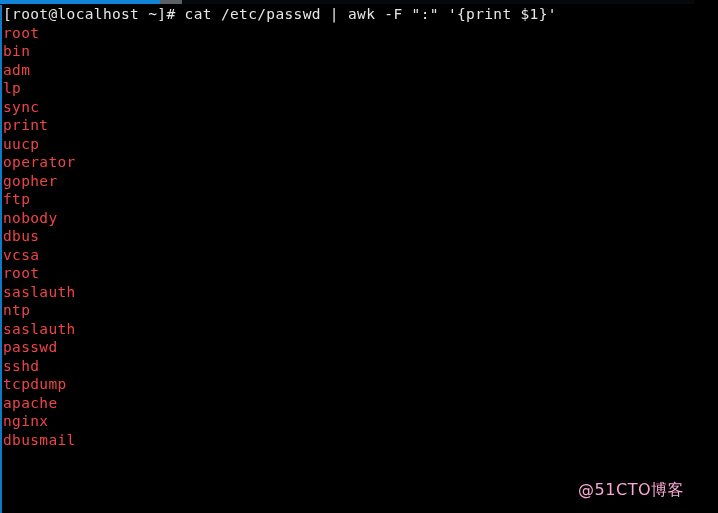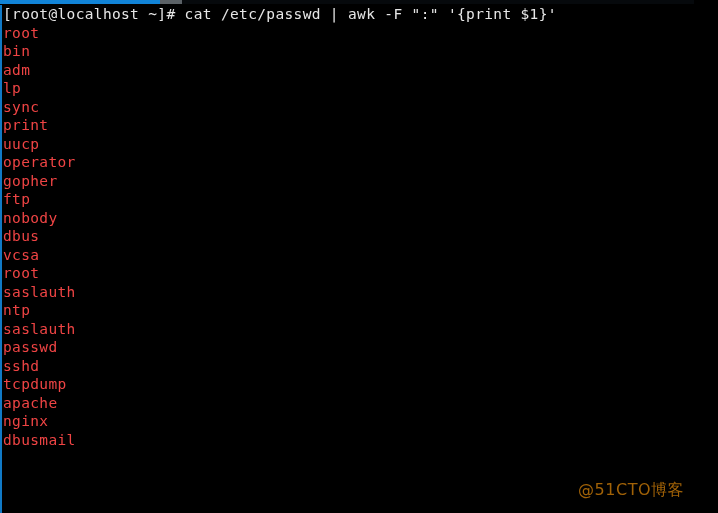--- a/index.html
+++ b/index.html
@@ -85,21 +85,21 @@
     color: #e6e6e6;
   }
 
   
   #watermark {
     position: absolute;
     right: 10px;
     bottom: 12px;
     font-family: "DejaVu Sans", "Liberation Sans", sans-serif;
     font-size: 16px;
-    color: #a16207;
+    color: #f9a8d4;
     letter-spacing: 0.5px;
     z-index: 3;
     user-select: none;
   }
 </style>
 </head>
 <body>
 
 <div id="terminal-window">
 

